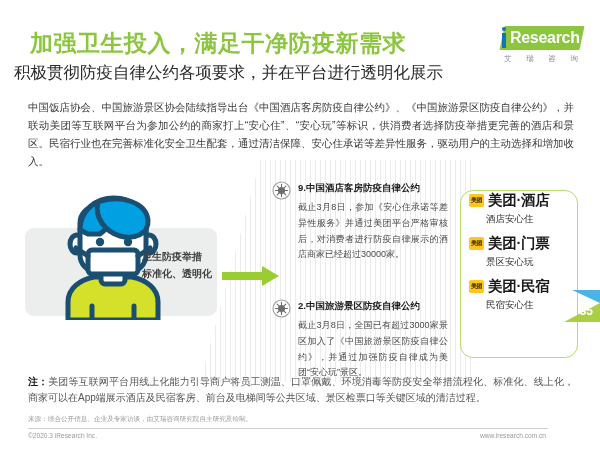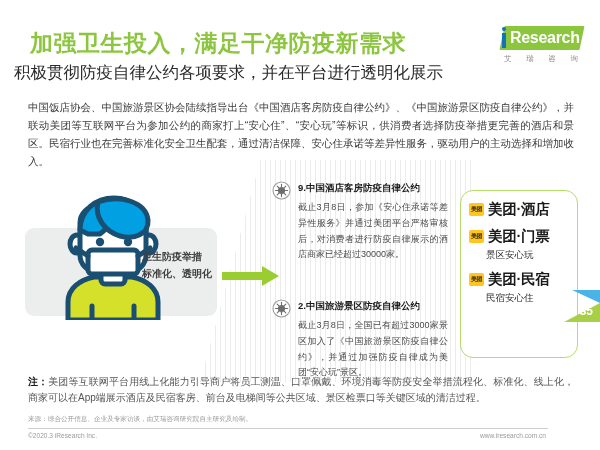--- a/index.html
+++ b/index.html
@@ -173,21 +173,20 @@
   }
 
   
   .mt-panel {
     position: absolute;
     left: 460px; top: 190px;
     width: 118px; height: 168px;
     border: 1.4px solid #b5dd6a;
     border-radius: 13px;
     background: #ffffff;
-    padding-top: 9px;
   }
   .mt-row { margin-bottom: 8px; text-align: left; padding-left: 8px; }
   .mt-row:last-child { margin-bottom: 0; }
   .mt-brand {
     display: flex;
     align-items: center;
     gap: 4px;
   }
   .mt-badge {
     width: 15px; height: 13px;
@@ -375,20 +374,21 @@
     <div class="item-body">截止3月8日，全国已有超过3000家景区加入了《中国旅游景区防疫自律公约》，并通过加强防疫自律成为美团“安心玩”景区。</div>
   </div>
 
   <div class="mt-panel">
 
     <div class="mt-row">
       <div class="mt-brand">
         <span class="mt-badge">美团</span>
         <span class="mt-name">美团·酒店</span>
       </div>
+      <div class="mt-sub">酒店安心住</div>
     </div>
 
     <div class="mt-row">
       <div class="mt-brand">
         <span class="mt-badge">美团</span>
         <span class="mt-name">美团·门票</span>
       </div>
       <div class="mt-sub">景区安心玩</div>
     </div>
 

